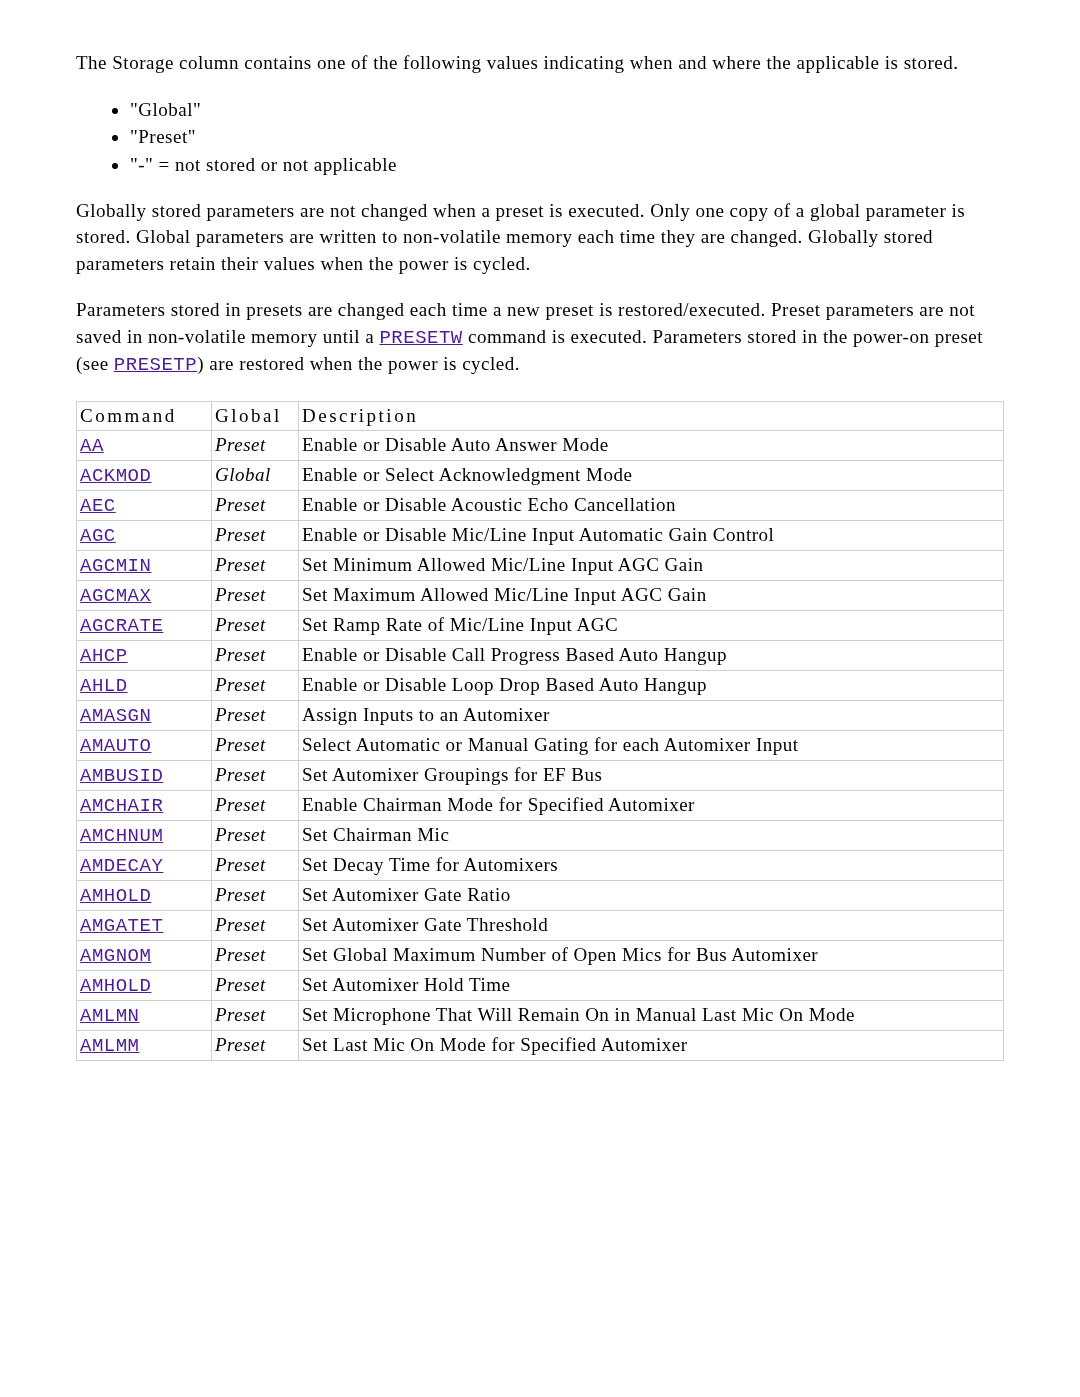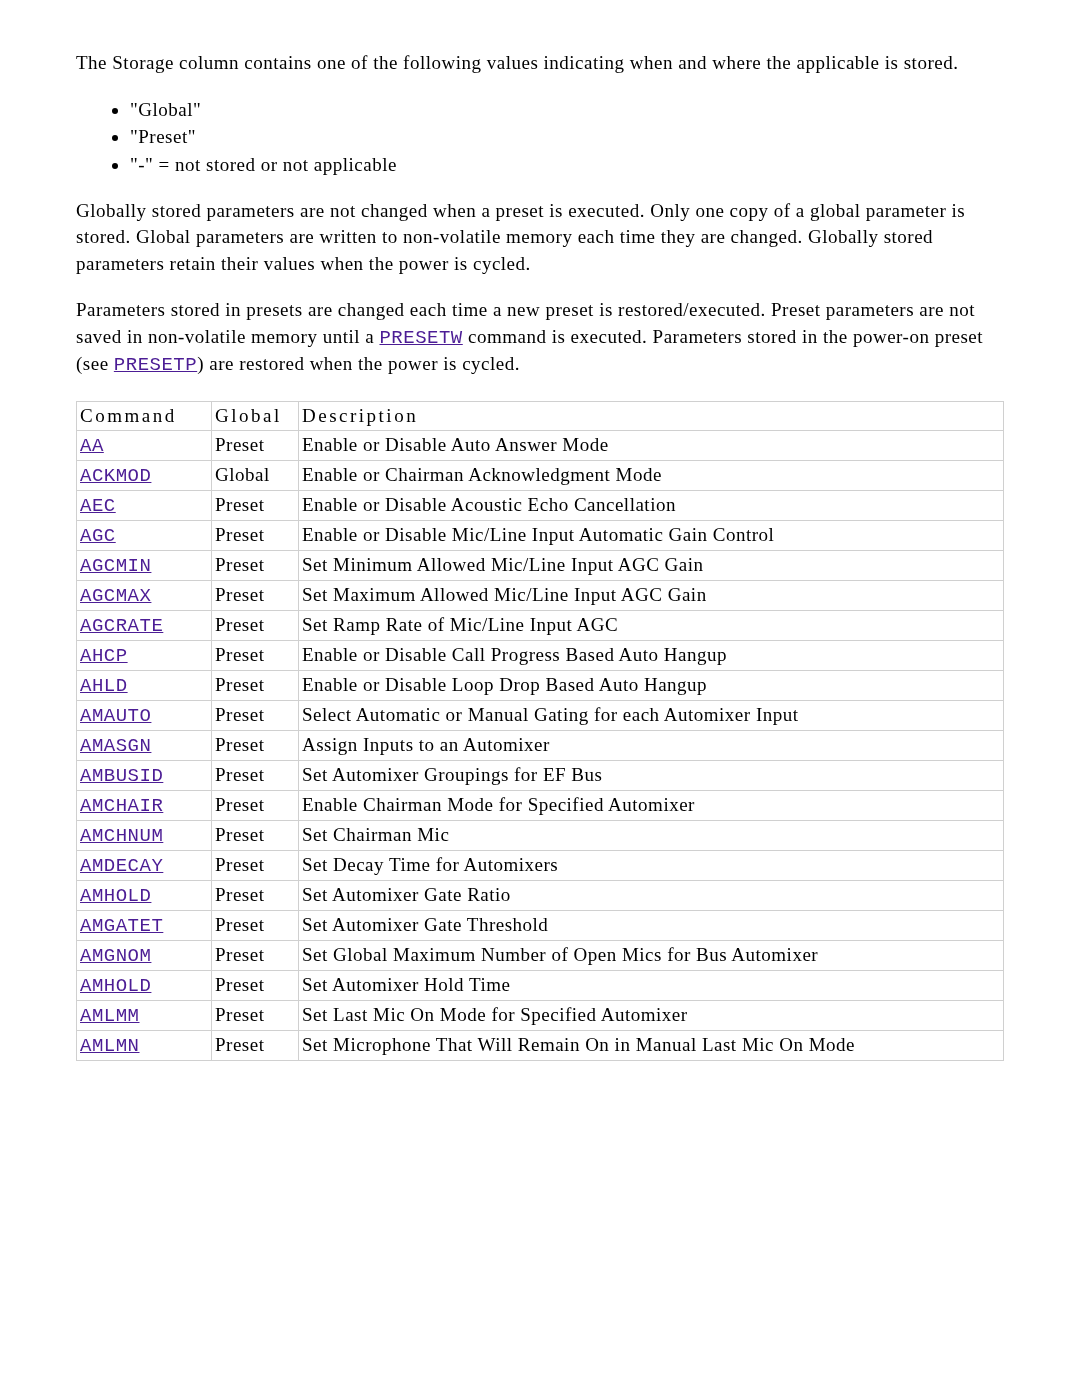--- a/index.html
+++ b/index.html
@@ -28,21 +28,21 @@
   }
   th, td {
     border: 1px solid #d0d0d0;
     padding: 3px 3px;
     text-align: left;
     font-weight: normal;
     vertical-align: top;
   }
   th { letter-spacing: 2.5px; margin-left: 28px; }
   td:nth-child(1) { width: 128px; }
-  td:nth-child(2) { width: 80px; }
+  td:nth-child(2) { width: 80px; font-style: italic; }
 </style>
 </head>
 <body>
 
 <p>The Storage column contains one of the following values indicating when and where the applicable is stored.</p>
 
 <ul>
   <li>"Global"</li>
   <li>"Preset"</li>
   <li>"-" = not stored or not applicable</li>
@@ -64,21 +64,21 @@
   </thead>
   <tbody id="cmd-tbody">
       <tr>
         <td><a href="#" class="cmd-link">AA</a></td>
         <td>Preset</td>
         <td>Enable or Disable Auto Answer Mode</td>
       </tr>
       <tr>
         <td><a href="#" class="cmd-link">ACKMOD</a></td>
         <td>Global</td>
-        <td>Enable or Chairman Acknowledgment Mode</td>
+        <td>Enable or Select Acknowledgment Mode</td>
       </tr>
       <tr>
         <td><a href="#" class="cmd-link">AEC</a></td>
         <td>Preset</td>
         <td>Enable or Disable Acoustic Echo Cancellation</td>
       </tr>
       <tr>
         <td><a href="#" class="cmd-link">AGC</a></td>
         <td>Preset</td>
         <td>Enable or Disable Mic/Line Input Automatic Gain Control</td>
@@ -102,28 +102,28 @@
         <td><a href="#" class="cmd-link">AHCP</a></td>
         <td>Preset</td>
         <td>Enable or Disable Call Progress Based Auto Hangup</td>
       </tr>
       <tr>
         <td><a href="#" class="cmd-link">AHLD</a></td>
         <td>Preset</td>
         <td>Enable or Disable Loop Drop Based Auto Hangup</td>
       </tr>
       <tr>
+        <td><a href="#" class="cmd-link">AMASGN</a></td>
+        <td>Preset</td>
+        <td>Assign Inputs to an Automixer</td>
+      </tr>
+      <tr>
         <td><a href="#" class="cmd-link">AMAUTO</a></td>
         <td>Preset</td>
         <td>Select Automatic or Manual Gating for each Automixer Input</td>
-      </tr>
-      <tr>
-        <td><a href="#" class="cmd-link">AMASGN</a></td>
-        <td>Preset</td>
-        <td>Assign Inputs to an Automixer</td>
       </tr>
       <tr>
         <td><a href="#" class="cmd-link">AMBUSID</a></td>
         <td>Preset</td>
         <td>Set Automixer Groupings for EF Bus</td>
       </tr>
       <tr>
         <td><a href="#" class="cmd-link">AMCHAIR</a></td>
         <td>Preset</td>
         <td>Enable Chairman Mode for Specified Automixer</td>
@@ -152,23 +152,23 @@
         <td><a href="#" class="cmd-link">AMGNOM</a></td>
         <td>Preset</td>
         <td>Set Global Maximum Number of Open Mics for Bus Automixer</td>
       </tr>
       <tr>
         <td><a href="#" class="cmd-link">AMHOLD</a></td>
         <td>Preset</td>
         <td>Set Automixer Hold Time</td>
       </tr>
       <tr>
+        <td><a href="#" class="cmd-link">AMLMN</a></td>
+        <td>Preset</td>
+        <td>Set Microphone That Will Remain On in Manual Last Mic On Mode</td>
+      </tr>
+      <tr>
         <td><a href="#" class="cmd-link">AMLMM</a></td>
         <td>Preset</td>
         <td>Set Last Mic On Mode for Specified Automixer</td>
-      </tr>
-      <tr>
-        <td><a href="#" class="cmd-link">AMLMN</a></td>
-        <td>Preset</td>
-        <td>Set Microphone That Will Remain On in Manual Last Mic On Mode</td>
       </tr>
     </tbody>
 </table>
 
 </body></html>

